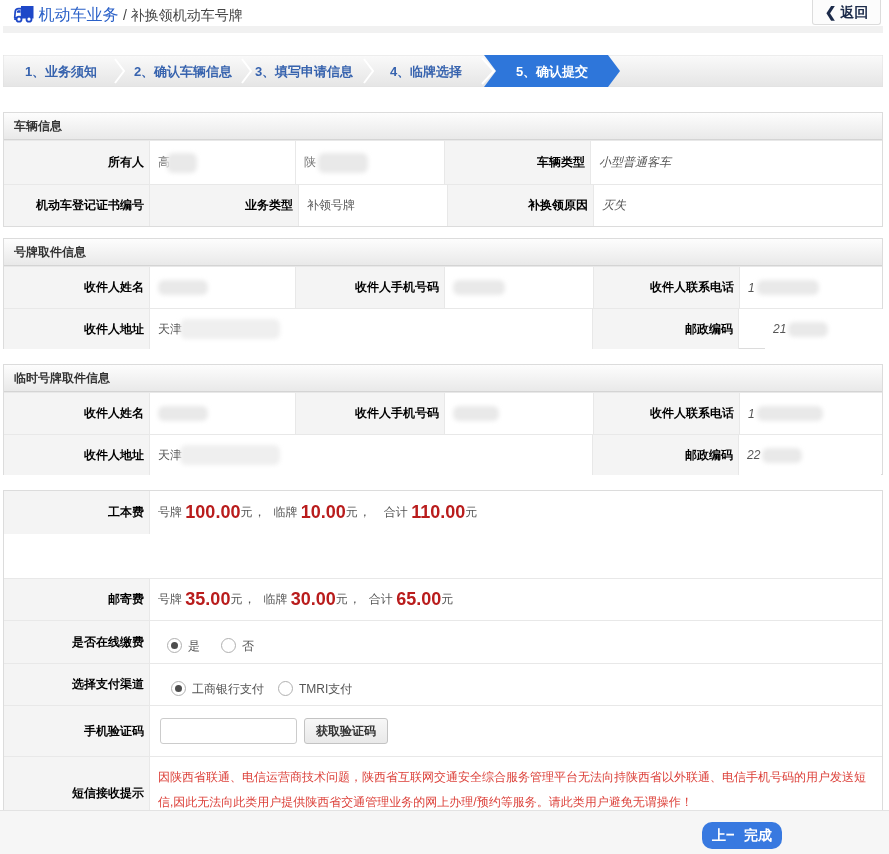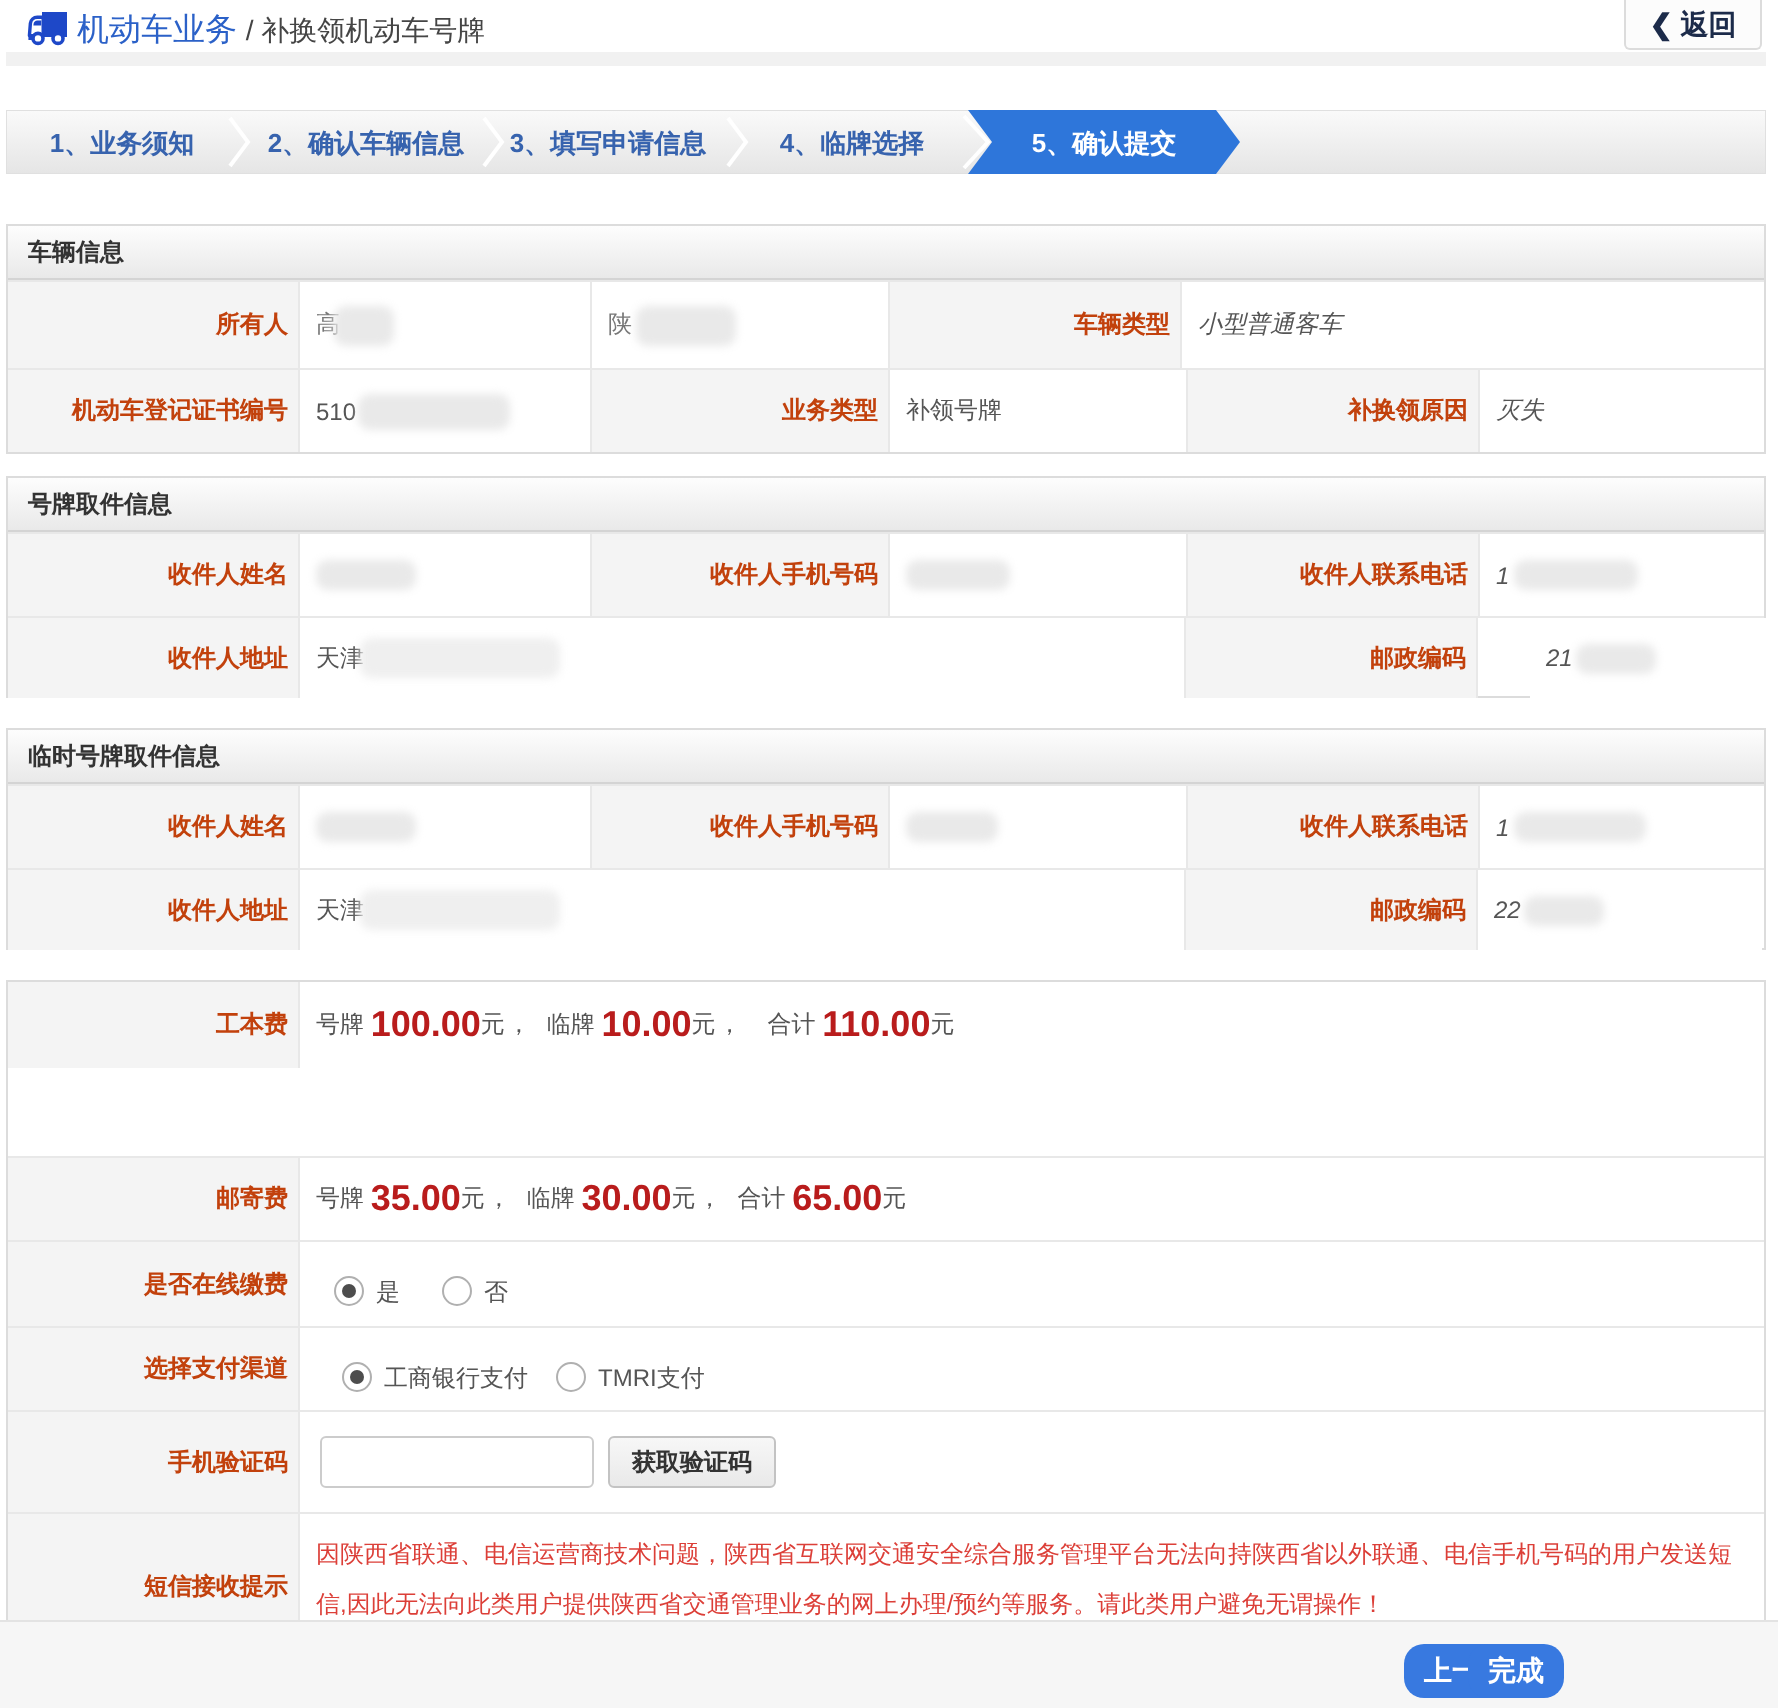--- a/index.html
+++ b/index.html
@@ -10,21 +10,21 @@
 #hdr-title .sub { font-size:14px; color:#454545; }
 #btn-back { right:8px; top:0; width:69px; height:25px; background:#fcfcfc; border:1px solid #dcdcdc; border-top:none; border-radius:0 0 3px 3px; text-align:center; line-height:24px; font-size:14px; color:#1c2b4a; font-weight:bold; }
 #gray-strip { left:3px; top:26px; width:880px; height:7px; background:#f1f1f1; }
 
 #tabbar { left:3px; top:55px; }
 
 .box { left:3px; width:880px; border:1px solid #dcdcdc; background:#fff; }
 .boxhdr { height:27px; line-height:26px; background:linear-gradient(#fdfdfd,#e9e9e9); border-bottom:1px solid #d4d4d4; font-size:12px; font-weight:bold; color:#333; padding-left:10px; }
 .row { display:flex; border-top:1px solid #e8e8e8; }
 .row:first-of-type { border-top:none; }
-.lbl { flex:none; background:#f4f4f4; font-size:12px; font-weight:bold; color:#c2410c; text-align:right; padding-right:5px; display:flex; align-items:center; justify-content:flex-end; border-right:1px solid #e8e8e8; }
+.lbl { flex:none; background:#f4f4f4; font-size:12px; font-weight:bold; color:#000000; text-align:right; padding-right:5px; display:flex; align-items:center; justify-content:flex-end; border-right:1px solid #e8e8e8; }
 .val { flex:none; background:#fff; font-size:12px; color:#555; display:flex; align-items:center; padding-left:8px; border-right:1px solid #e8e8e8; position:relative; }
 .val:last-child { border-right:none; }
 .w147 { width:146px; } .w148 { width:149px; } .w143 { width:142px;font-style:italic; }
 .blur { display:inline-block; background:#e9e9e9; border-radius:6px; filter:blur(2px); vertical-align:middle; }
 .num { color:#b91c1c; font-weight:bold; font-size:18px; }
 .fee { font-size:12px; color:#555; }
 .cm { margin-left:1px; margin-right:8px; }
 
 .radio { display:inline-block; width:15px; height:15px; border:1px solid #b0b0b0; border-radius:50%; background:#fff; vertical-align:-3px; position:relative; margin-right:6px; }
 .radio.sel::after { content:""; position:absolute; left:3px; top:3px; width:7px; height:7px; border-radius:50%; background:#4d4d4d; }
@@ -85,21 +85,20 @@
       </div>
 <div class="val w148">
         <span style="color:#777">陕</span>
         <span class="blur" style="width:50px;height:20px;margin-left:2px;"></span>
       </div>
 <div class="lbl w147">车辆类型</div>
 <div class="val w143" style="border-right:none;">小型普通客车</div>
 </div>
 <div class="row" style="height:42px;">
 <div class="lbl w147">机动车登记证书编号</div>
-<div class="val w147">510<span class="blur" style="width:76px;height:18px;margin-left:1px;"></span></div>
 <div class="lbl w148">业务类型</div>
 <div class="val w148">补领号牌</div>
 <div class="lbl w147">补换领原因</div>
 <div class="val w143" style="border-right:none;">灭失</div>
 </div>
 </div>
 
 <div class="abs box" style="top:238px; height:111px;">
 <div class="boxhdr">号牌取件信息</div>
 <div class="row" style="height:42px;">

